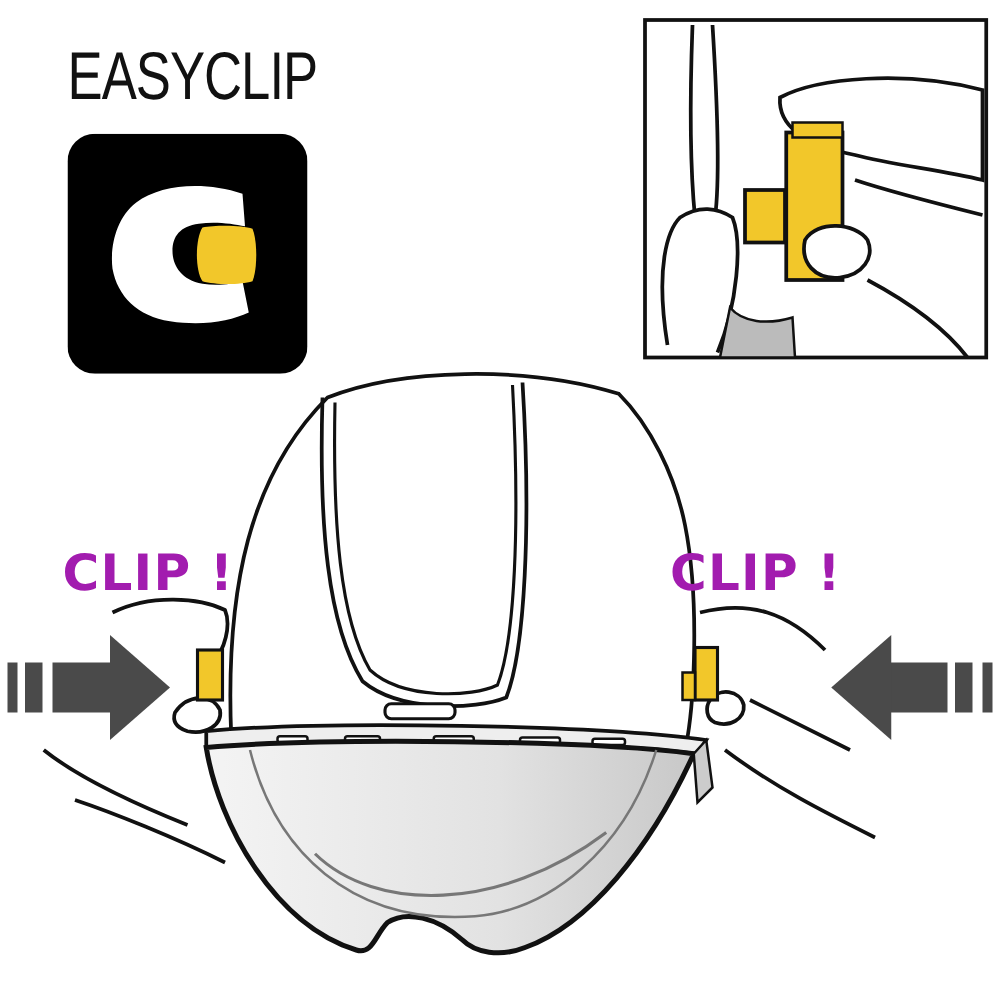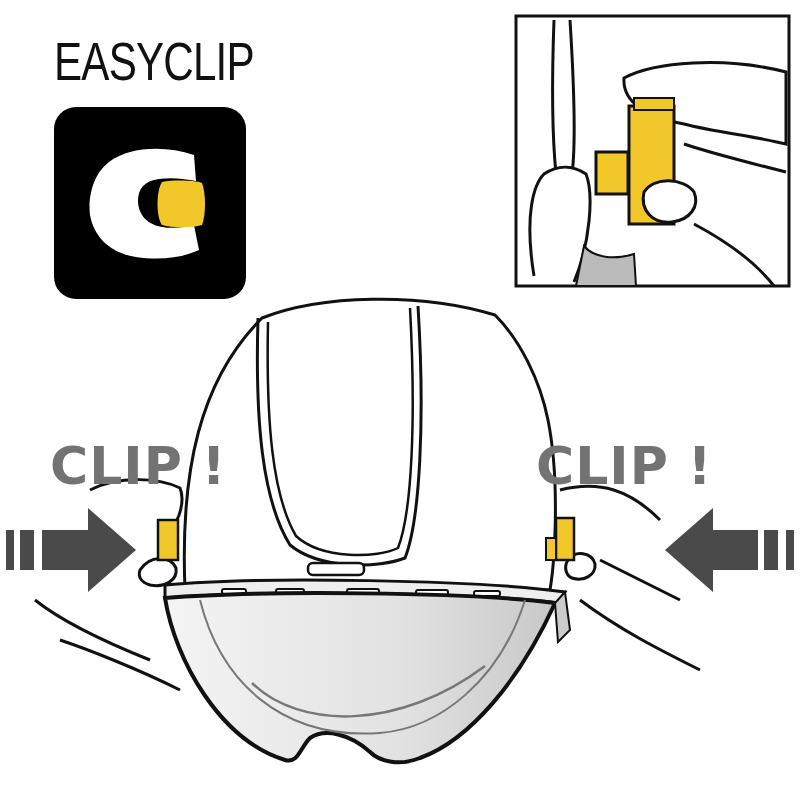--- a/index.html
+++ b/index.html
@@ -8,21 +8,21 @@
       position: absolute; left: 54px; top: 30px;
       font-family: "Liberation Sans", sans-serif;
       font-size: 54px; font-weight: 400; letter-spacing: -1px;
       color: #111; transform: scaleX(0.78); transform-origin: left top;
     }
     .logo { position: absolute; left: 54px; top: 107px; width: 192px; height: 192px; }
     .inset { position: absolute; left: 514px; top: 14px; width: 277px; height: 274px; }
     .scene { position: absolute; left: 0; top: 290px; width: 800px; height: 510px; }
     .clip-label {
       position: absolute; font-family: "DejaVu Sans", sans-serif; font-weight: 700;
-      font-size: 52px; color: #737373; letter-spacing: 1px;
+      font-size: 40px; color: #a21caf; letter-spacing: 1px;
     }
     .clip-left { left: 50px; top: 436px; }
     .clip-right { left: 536px; top: 436px; }
   </style>
 </head>
 <body>
 
 <div class="title">EASYCLIP</div>
 
 <svg class="logo" viewBox="0 0 192 192">

